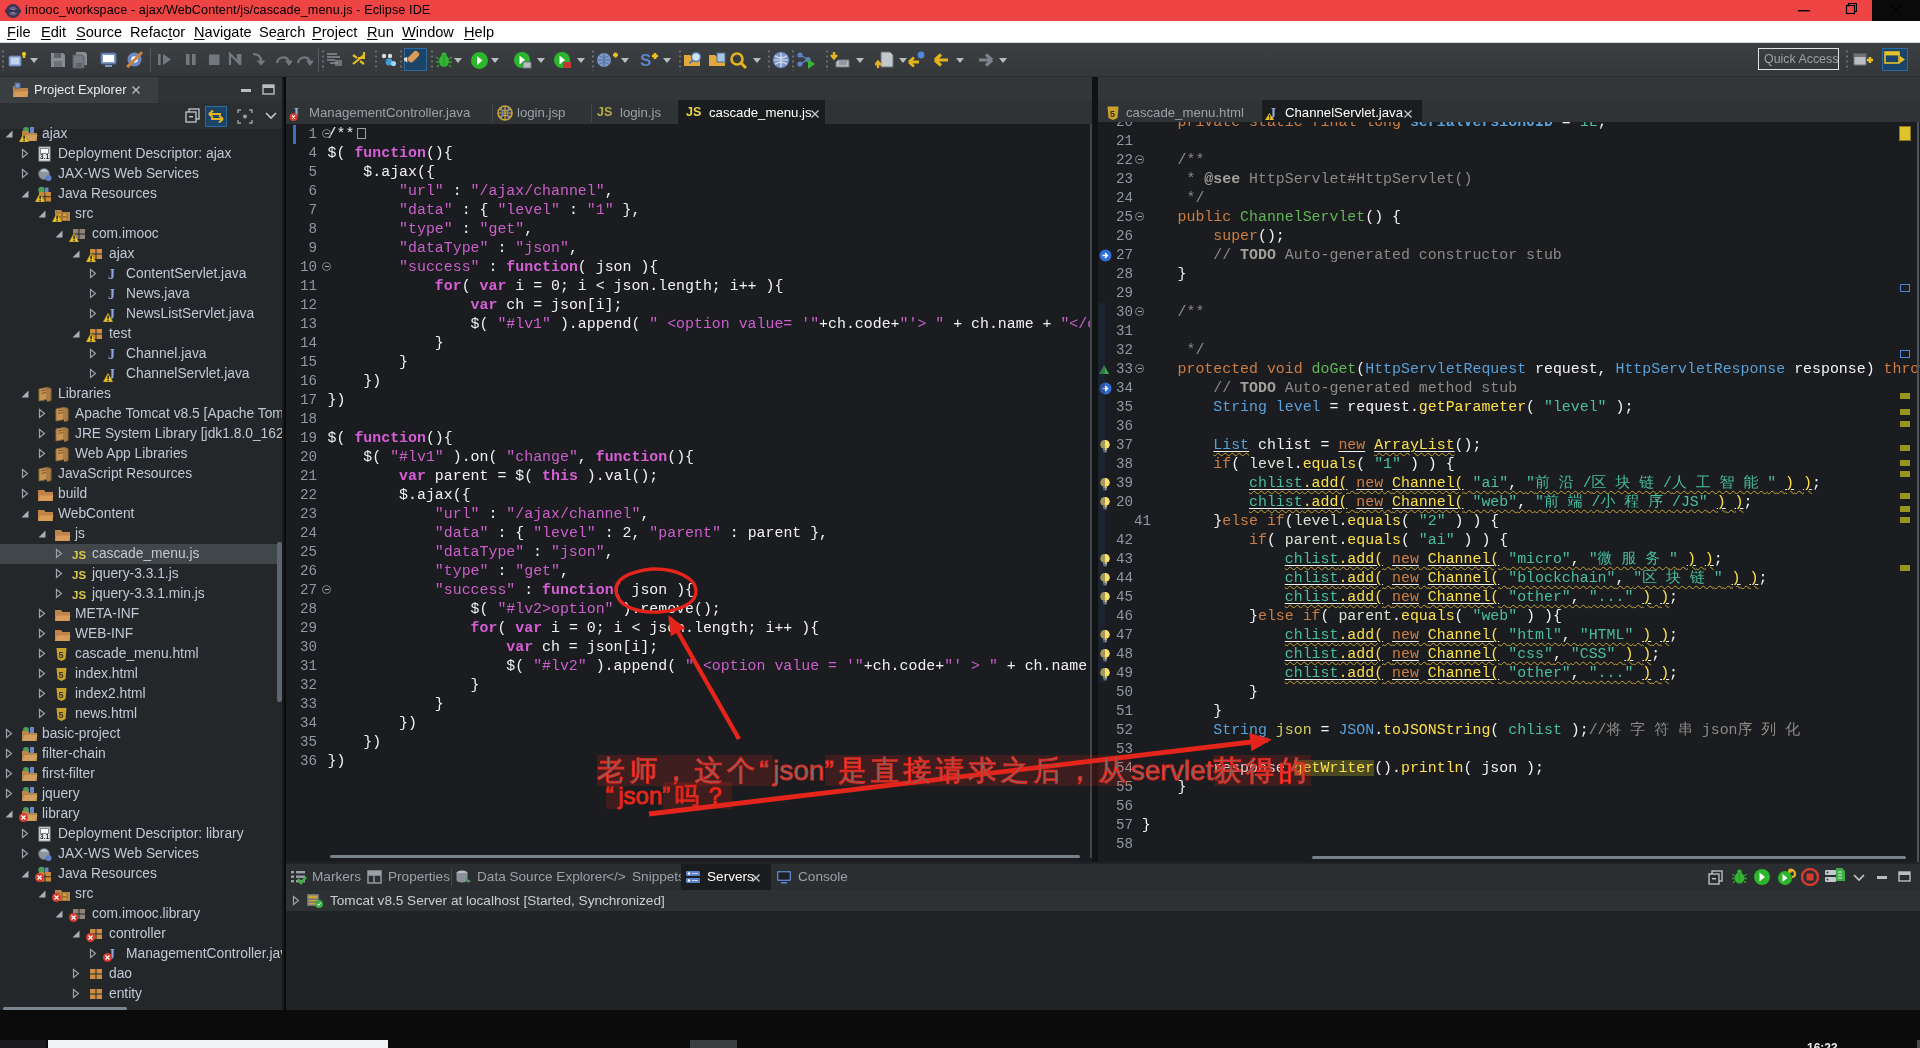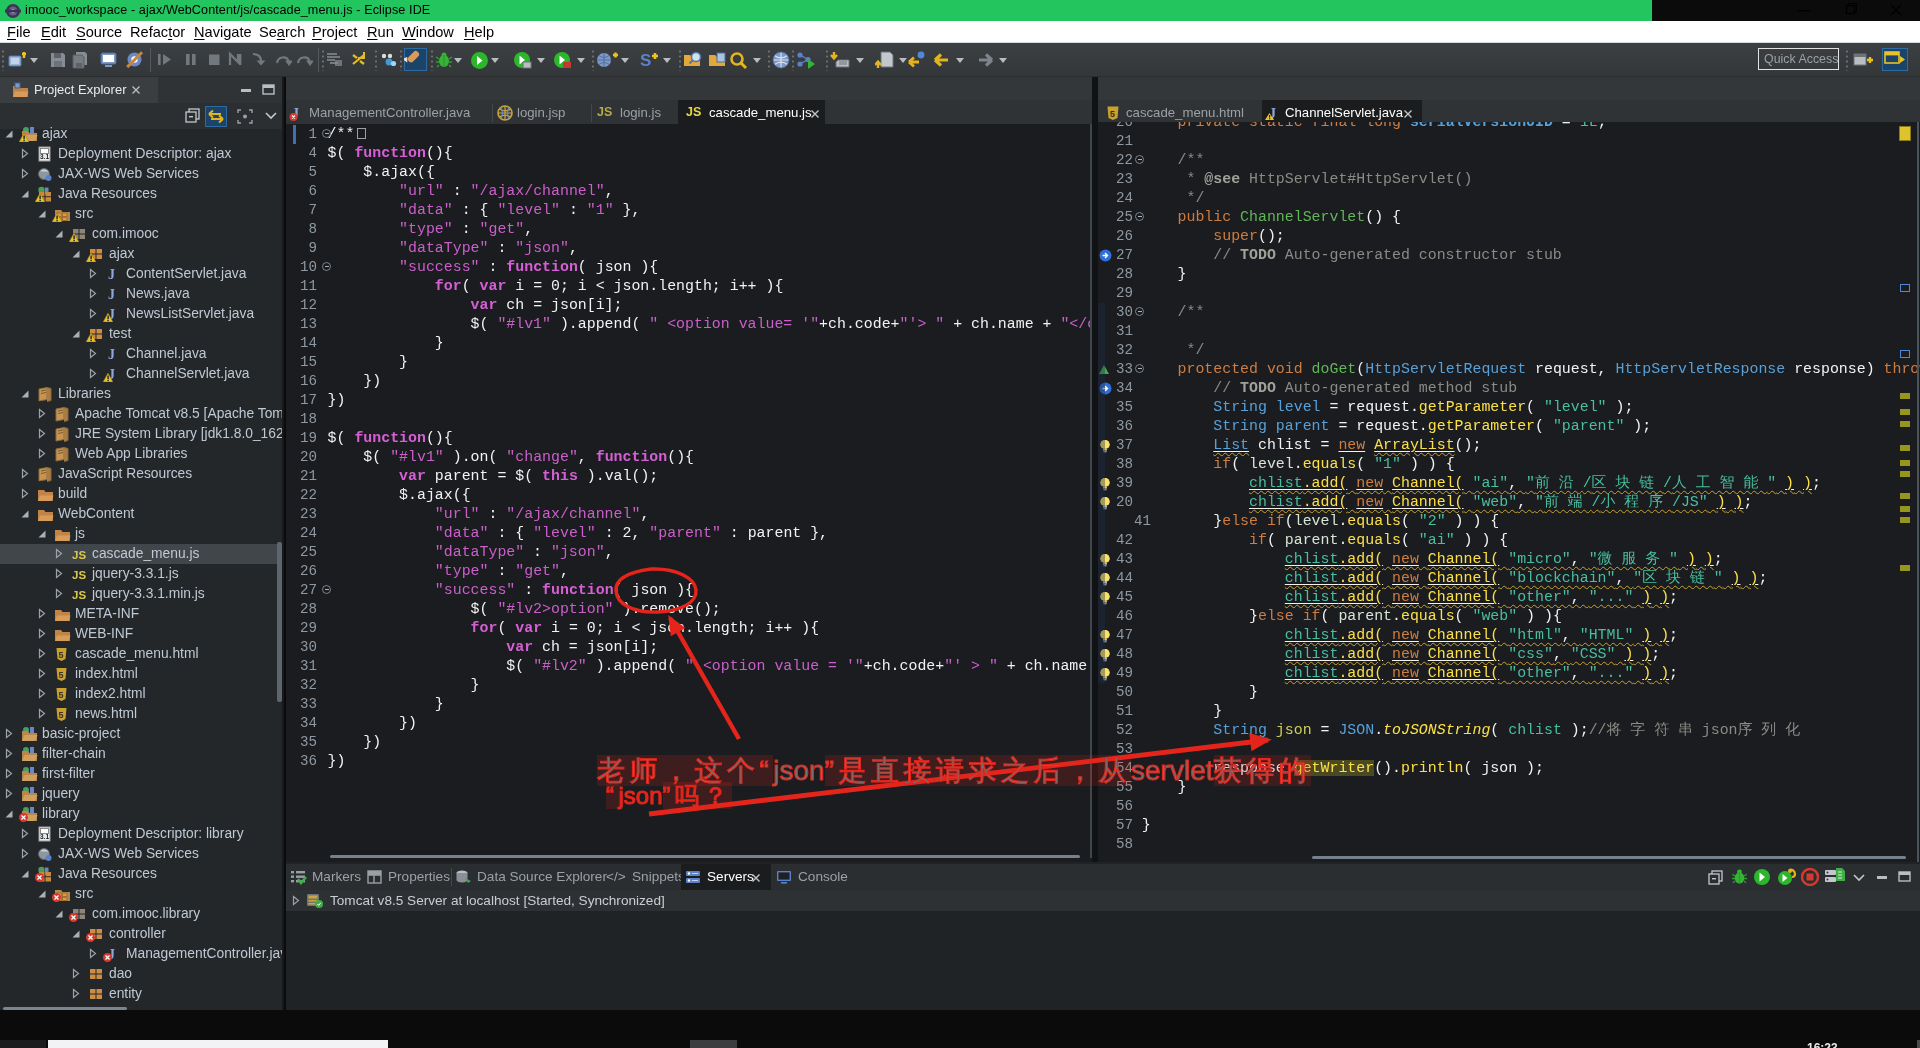--- a/index.html
+++ b/index.html
@@ -1,18 +1,18 @@
 <!DOCTYPE html>
 <html><head><meta charset="utf-8"><style>
 *{margin:0;padding:0;box-sizing:border-box}
 html,body{width:1920px;height:1048px;overflow:hidden;background:#0b0b0b;font-family:"Liberation Sans",sans-serif}
 .abs{position:absolute}
 #page{position:relative;width:1920px;height:1048px}
 
-#titlebar{position:absolute;left:0;top:0;width:1652px;height:21px;background:#22c55e}
+#titlebar{position:absolute;left:0;top:0;width:1872px;height:21px;background:#ef4444}
 #titlebar .ttl{position:absolute;left:25px;top:3px;font-size:12.6px;color:#000;letter-spacing:.1px}
 #menubar{position:absolute;left:0;top:21px;width:1920px;height:22px;background:#fff;border-bottom:1px solid #d8d8d8}
 #menubar span{position:absolute;top:3px;font-size:14.6px;color:#000}
 #menubar u{text-decoration:underline;text-underline-offset:2px}
 
 #toolbar{position:absolute;left:0;top:43px;width:1920px;height:34px;background:linear-gradient(#3c4043,#34373a);border-bottom:1px solid #2a2c2e}
 .tb{position:absolute;top:8px}
 .dd{position:absolute;top:15px;width:0;height:0;border-left:4px solid transparent;border-right:4px solid transparent;border-top:5px solid #b8bcc0}
 .tsep{position:absolute;top:5px;width:1px;height:24px;background:#55595d}
 .tdots{position:absolute;top:6px;width:2px;height:22px;background-image:radial-gradient(circle,#6b7075 1px,transparent 1.2px);background-size:2px 5px}
@@ -46,21 +46,21 @@
 .me{color:#fde047}
 .mg{color:#61b758}
 .st{color:#49bf9f}
 .va{color:#49bf9f}
 .cm{color:#8b8b85}
 .cb{color:#a2a29a;font-weight:bold}
 .yel{color:#d0cf5a}
 .pale{color:#d8e4d4}
 .uw{text-decoration:underline wavy #c8a431;text-decoration-thickness:1px;text-underline-offset:3px}
 .us{text-decoration:underline solid;text-decoration-thickness:1px;text-underline-offset:2px}
-.it{font-style:italic}
+.it{}
 .cjk{letter-spacing:8.92px}
 .cjk2{letter-spacing:4.5px;background:rgba(226,38,28,.18)}
 .bo{font-weight:bold}
 .occ{background:#4a4922}
 .fold{position:absolute;width:9px;height:9px;border:1px solid #7d858d;border-radius:50%;background:#1a1c1f}
 .fold:after{content:"";position:absolute;left:1.5px;top:3px;width:4px;height:1px;background:#aab2ba}
 
 #bottompanel{position:absolute;left:286px;top:862px;width:1634px;height:148px;background:#202326}
 #bp-tabs{position:absolute;left:0;top:2px;width:1634px;height:26px;background:#2b2e31}
 .btab{position:absolute;top:0;height:26px;font-size:13.6px;color:#9ba1a7;white-space:nowrap}
@@ -1030,21 +1030,20 @@
 <div class="lnum" style="left:1px;top:199.50px">31</div>
 <div class="lnum" style="left:1px;top:218.50px">32</div>
 <div class="cline" style="left:43.8px;top:218.50px;color:#f2f2f2"><span class="cm">     */</span></div>
 <div class="lnum" style="left:1px;top:237.50px">33</div>
 <div class="cline" style="left:43.8px;top:237.50px;color:#f2f2f2">    <span class="kw">protected</span> <span class="kw">void</span> <span class="mg">doGet</span>(<span class="ty">HttpServletRequest</span> request, <span class="ty">HttpServletResponse</span> response) <span class="kw">throws</span> ,  {</div>
 <div class="lnum" style="left:1px;top:256.50px">34</div>
 <div class="cline" style="left:43.8px;top:256.50px;color:#f2f2f2"><span class="cm">        // <span class="cb">TODO</span> Auto-generated method stub</span></div>
 <div class="lnum" style="left:1px;top:275.50px">35</div>
 <div class="cline" style="left:43.8px;top:275.50px;color:#f2f2f2">        <span class="ty">String</span> <span class="ty">level</span> = request.<span class="me">getParameter</span>( <span class="st">"level"</span> );</div>
 <div class="lnum" style="left:1px;top:294.50px">36</div>
-<div class="cline" style="left:43.8px;top:294.50px;color:#f2f2f2">        <span class="ty">String</span> <span class="ty">parent</span> = request.<span class="me">getParameter</span>( <span class="st">"parent"</span> );</div>
 <div class="lnum" style="left:1px;top:313.50px">37</div>
 <div class="cline" style="left:43.8px;top:313.50px;color:#f2f2f2">        <span class="uw"><span class="us"><span class="ty">List</span></span></span> chlist = <span class="us"><span class="kw">new</span></span> <span class="uw"><span class="us"><span class="me">ArrayList</span></span></span>();</div>
 <div class="lnum" style="left:1px;top:332.50px">38</div>
 <div class="cline" style="left:43.8px;top:332.50px;color:#f2f2f2">        <span class="kw">if</span>( <span class="pale">level</span>.<span class="me">equals</span>( <span class="st">"1"</span> ) ) {</div>
 <div class="lnum" style="left:1px;top:351.50px">39</div>
 <div class="cline" style="left:43.8px;top:351.50px;color:#f2f2f2">            <span class="uw"><span class="us"><span class="va">chlist</span><span class="me">.add(</span></span> <span class="us"><span class="kw">new</span></span> <span class="us"><span class="me">Channel(</span></span> <span class="st">"ai"</span>, <span class="st">"<span class="cjk">前沿</span>/<span class="cjk">区块链</span>/<span class="cjk">人工智能</span>"</span> <span class="us"><span class="me">)</span></span> <span class="us"><span class="me">)</span></span></span>;</div>
 <div class="lnum" style="left:1px;top:370.50px">20</div>
 <div class="cline" style="left:43.8px;top:370.50px;color:#f2f2f2">            <span class="uw"><span class="us"><span class="va">chlist</span><span class="me">.add(</span></span> <span class="us"><span class="kw">new</span></span> <span class="us"><span class="me">Channel(</span></span> <span class="st">"web"</span>, <span class="st">"<span class="cjk">前端</span>/<span class="cjk">小程序</span>/JS"</span> <span class="us"><span class="me">)</span></span> <span class="us"><span class="me">)</span></span></span>;</div>
 <div class="lnum" style="left:19px;top:389.50px">41</div>
 <div class="cline" style="left:43.8px;top:389.50px;color:#f2f2f2">        }<span class="kw">else</span> <span class="kw">if</span>(<span class="pale">level</span>.<span class="me">equals</span>( <span class="st">"2"</span> ) ) {</div>

